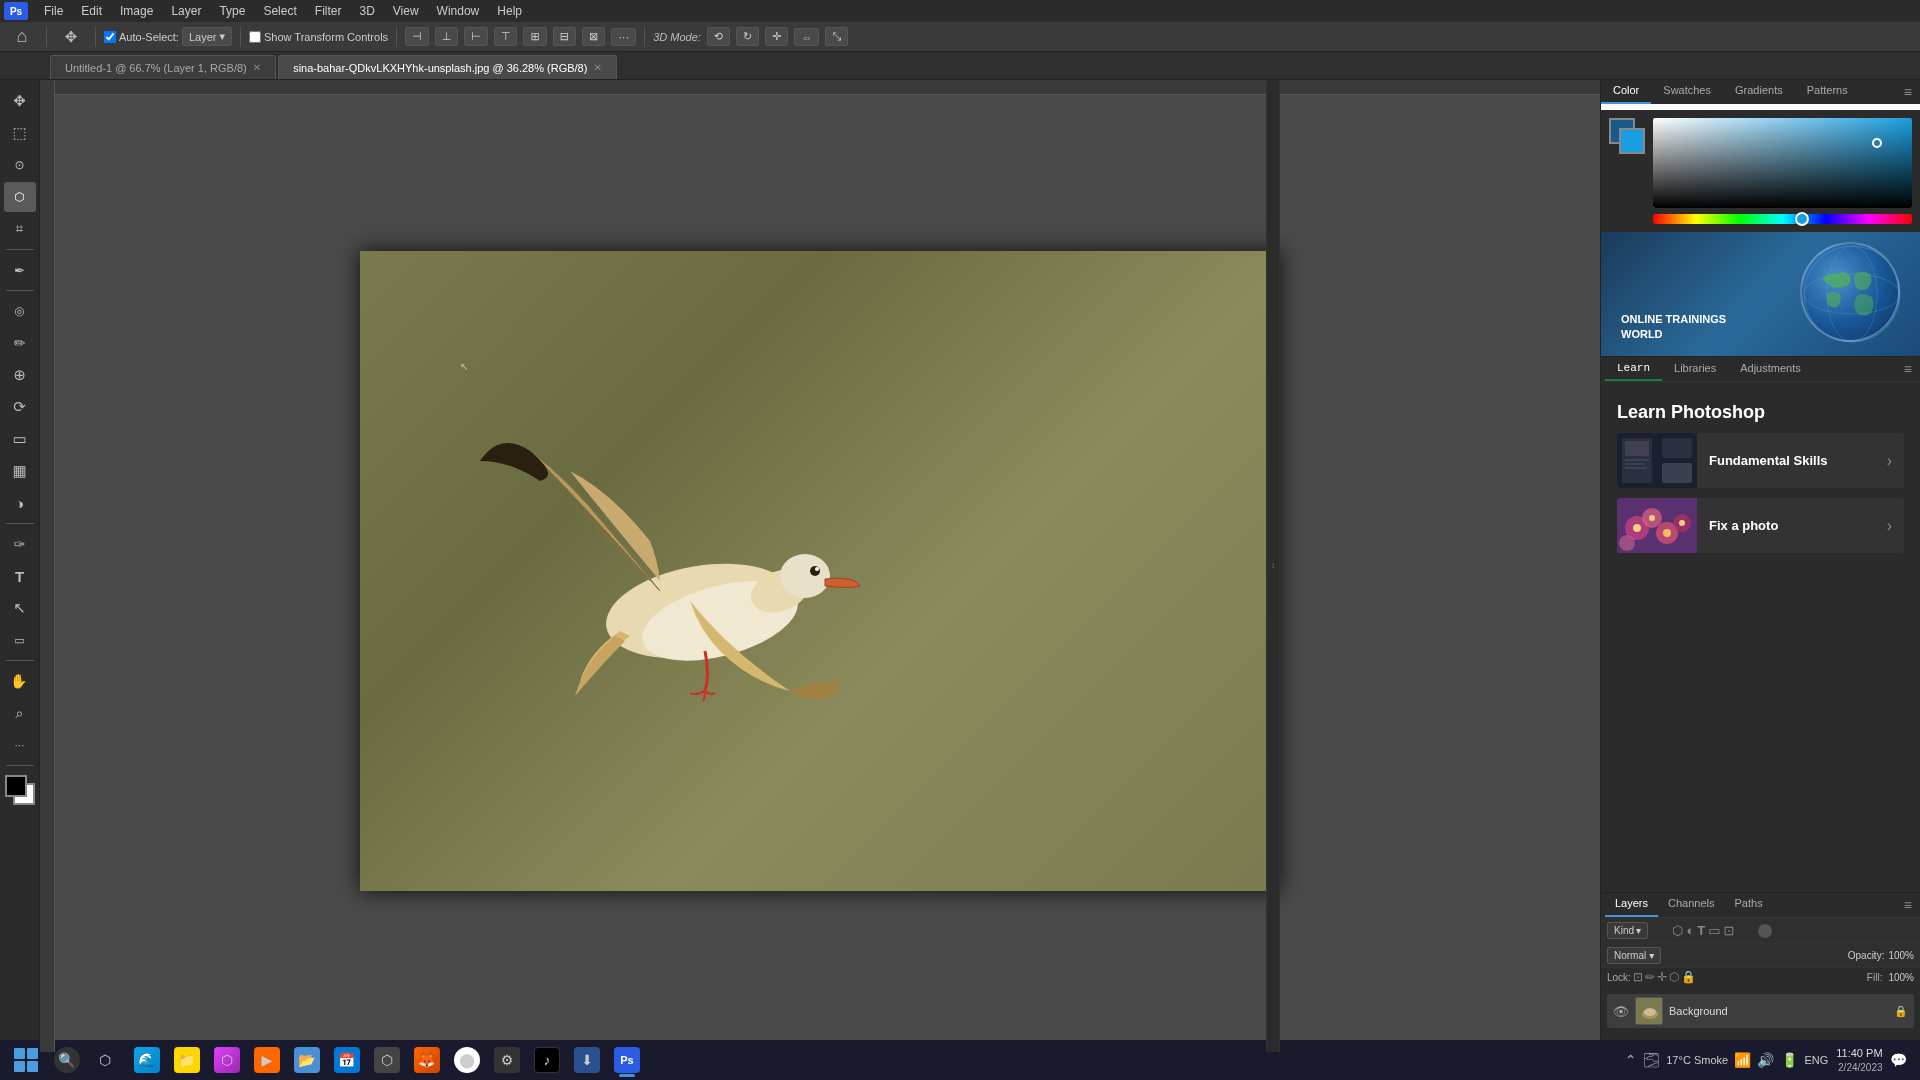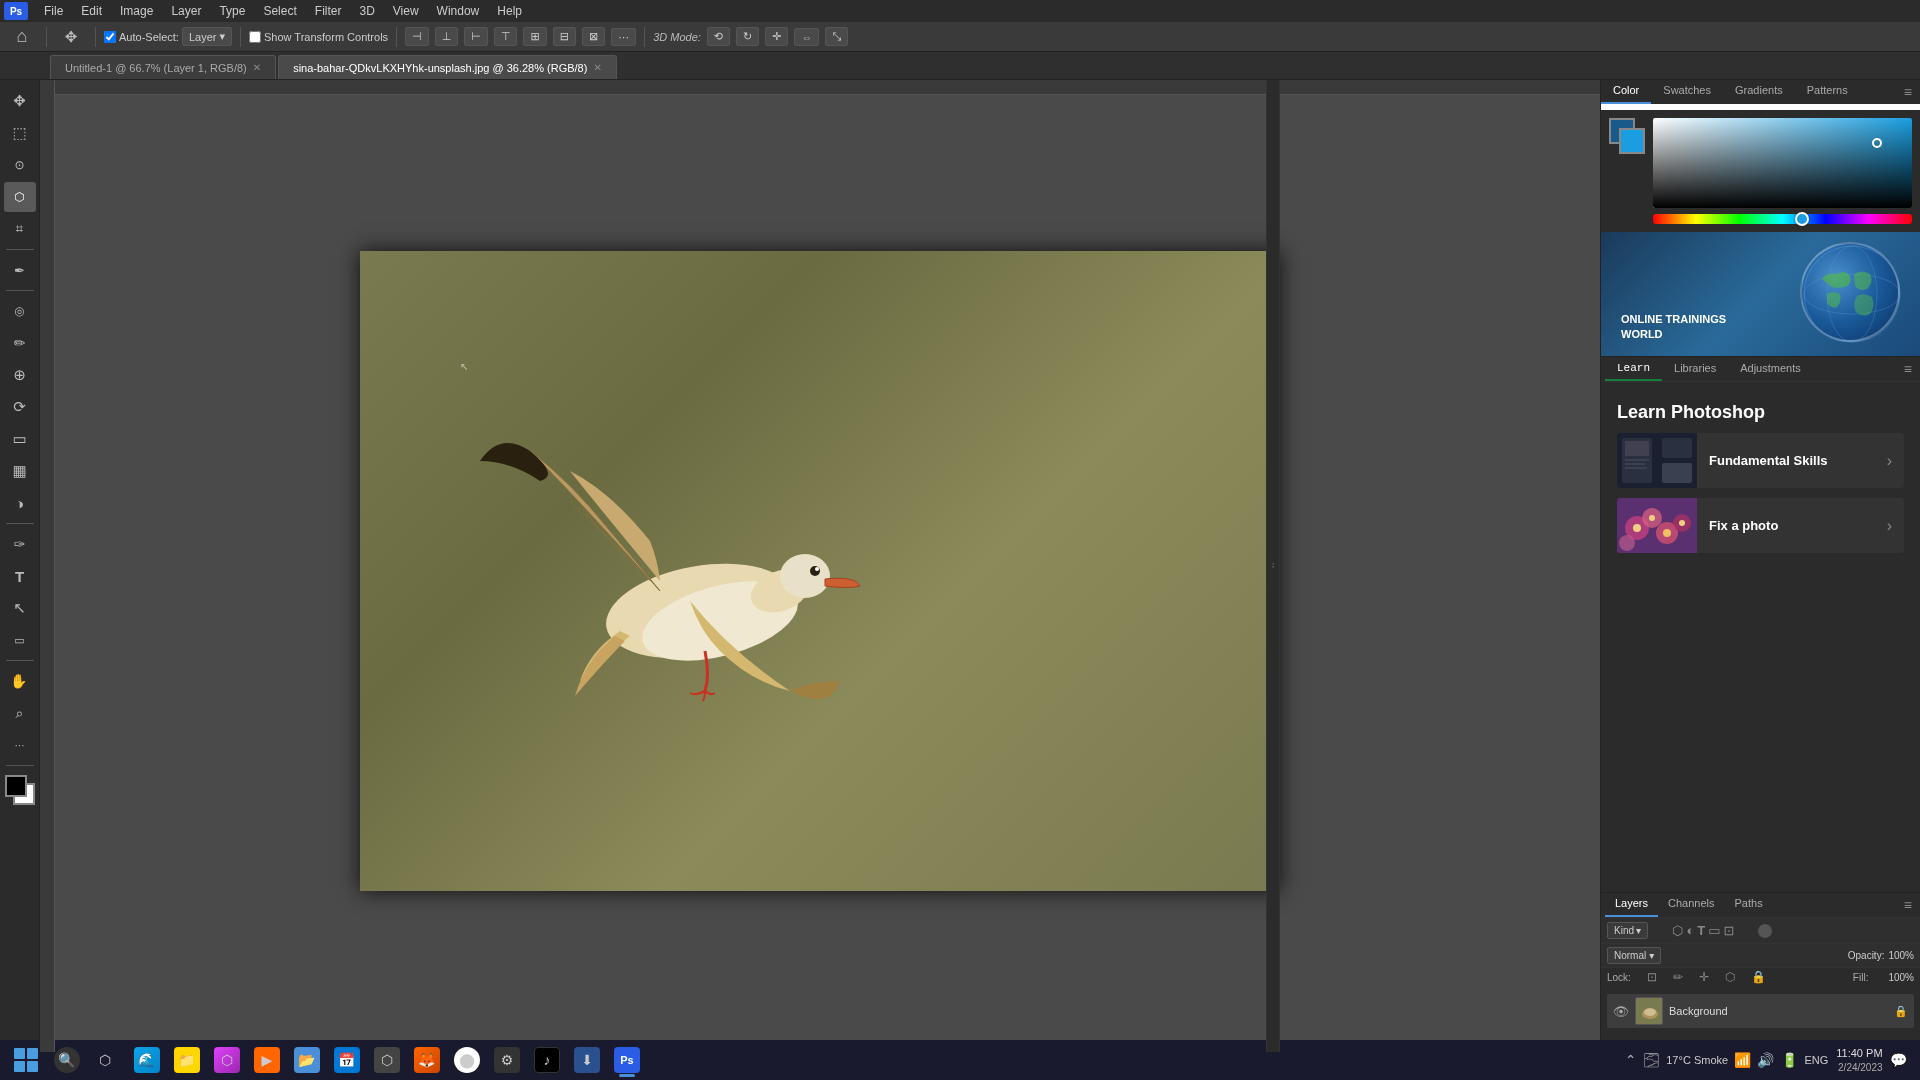--- a/index.html
+++ b/index.html
@@ -460,21 +460,21 @@
       font-size: 10px;
       color: #ccc;
       margin-left: auto;
     }
     #layers-content {
       padding: 4px 6px;
     }
     #layers-lock-row {
       display: flex;
       align-items: center;
-      gap: 16px;
+      gap: 2px;
       padding: 2px 6px;
       margin-bottom: 4px;
     }
     .lock-label { font-size: 10px; color: #aaa; }
     .lock-icon { font-size: 12px; color: #888; cursor: pointer; }
     .fill-label { font-size: 10px; color: #aaa; margin-left: auto; }
     .layer-row {
       display: flex;
       align-items: center;
       background: #3d3d3d;

